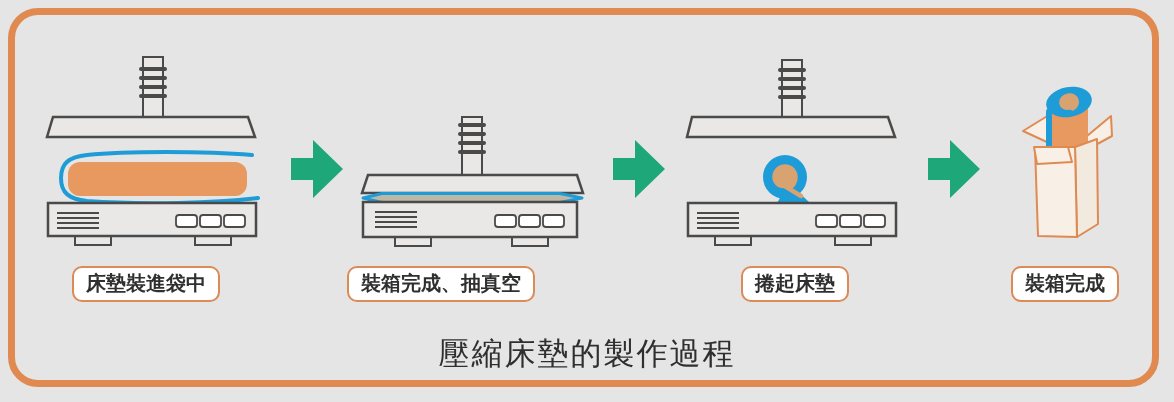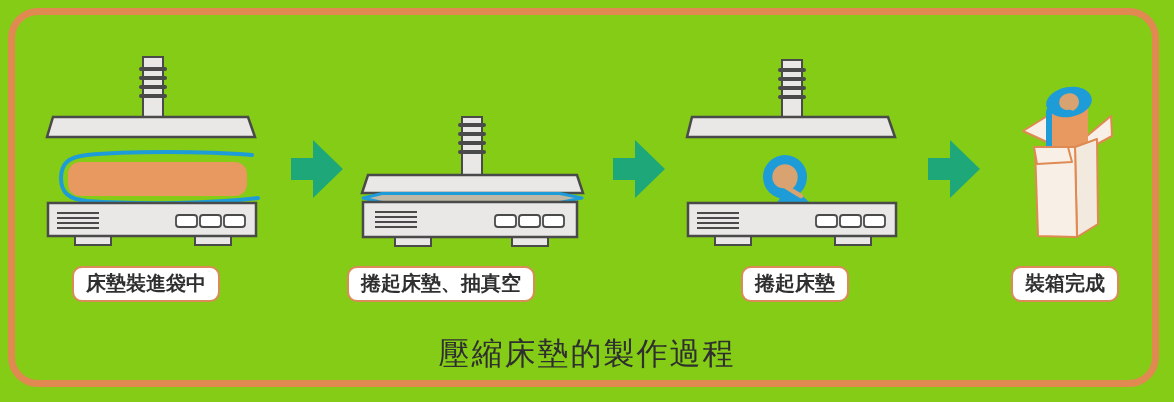--- a/index.html
+++ b/index.html
@@ -1,17 +1,17 @@
 <!DOCTYPE html>
 <html style="--frame-orange: #E08A52; --label-border: #DB8B57; --arrow-green: #1EA879; --machine-gray: #E9E8E6; --machine-outline: #4A4A4A; --mattress-orange: #E8995F; --bag-blue: #1E9CD7; --roll-tan: #D9A271; --compressed-fill: #BEB8A6; --box-cream: #F8F0E7; --box-cream-dark: #F3EADF; --box-outline: #DF8A52; --text: #2F2F2F;"><head>
 <meta charset="utf-8">
 <style>
   html,body { margin:0; padding:0; background:#fff; }
   .canvas {
-    position:relative; width:1174px; height:402px; background:#84cc16;
+    position:relative; width:1174px; height:402px; background:#e5e5e5;
     font-family:"Liberation Sans","DejaVu Sans",sans-serif; overflow:hidden;
   }
   .frame {
     position:absolute; left:8px; top:8px; width:1151px; height:379px;
     border:7px solid var(--frame-orange); border-radius:30px; box-sizing:border-box;
   }
   .machine { position:absolute; }
   .arrow-icon { position:absolute; }
   .step-label {
     position:absolute; top:266px; transform:translateX(-50%);
@@ -159,18 +159,18 @@
       </g>
     </g>
     <g>
       <polygon class="boxside" points="59,61 81,53 82,138 61,151"></polygon>
       <polygon class="boxface" points="19,61 59,61 61,151 22,150"></polygon>
       <polygon class="boxface" points="18,61 52,61 56,76 21,78"></polygon>
     </g>
   </svg>
 
   <div class="step-label" style="left:146px">床墊裝進袋中</div>
-  <div class="step-label" style="left:441px">捲起床墊、抽真空</div>
+  <div class="step-label" style="left:441px">裝箱完成、抽真空</div>
   <div class="step-label" style="left:1065px">裝箱完成</div>
   <div class="step-label" style="left:795px">捲起床墊</div>
 
   <div class="title">壓縮床墊的製作過程</div>
 </div>
 
 </body></html>

